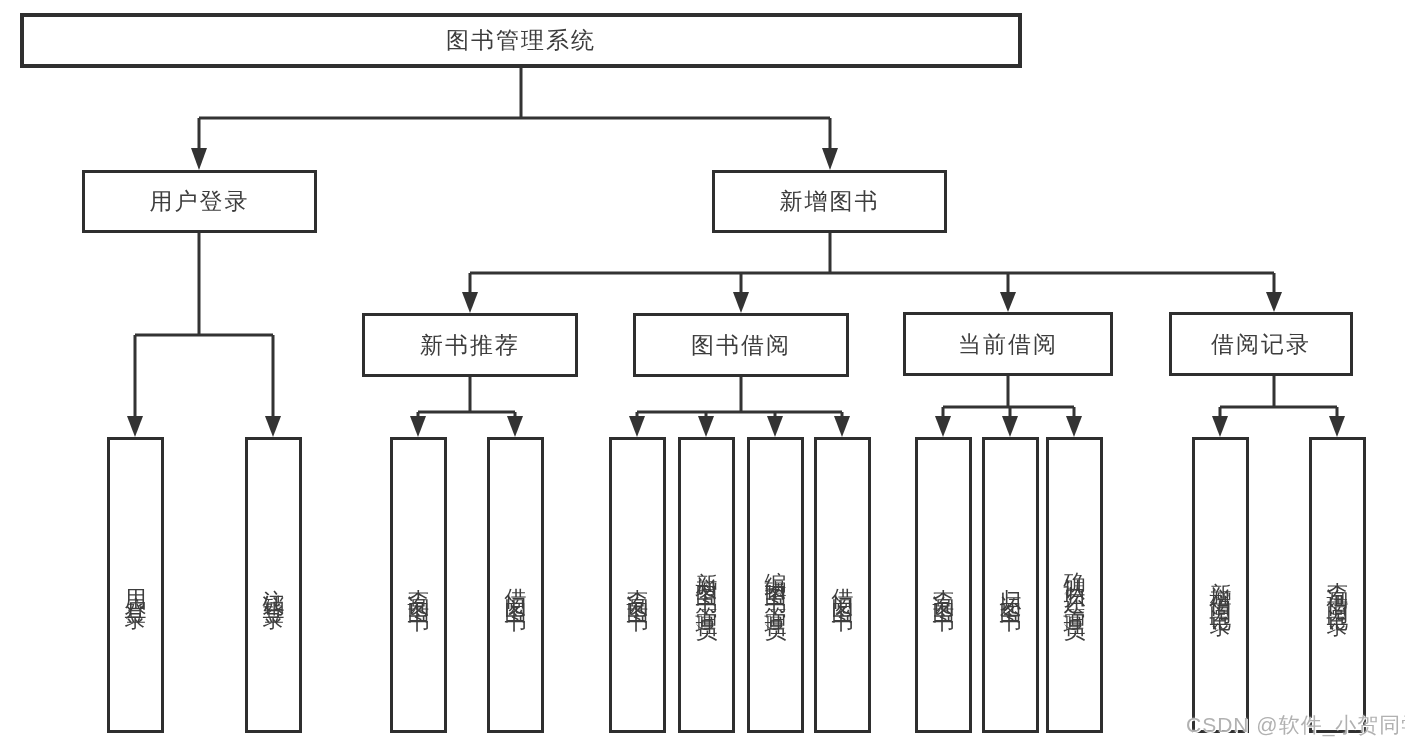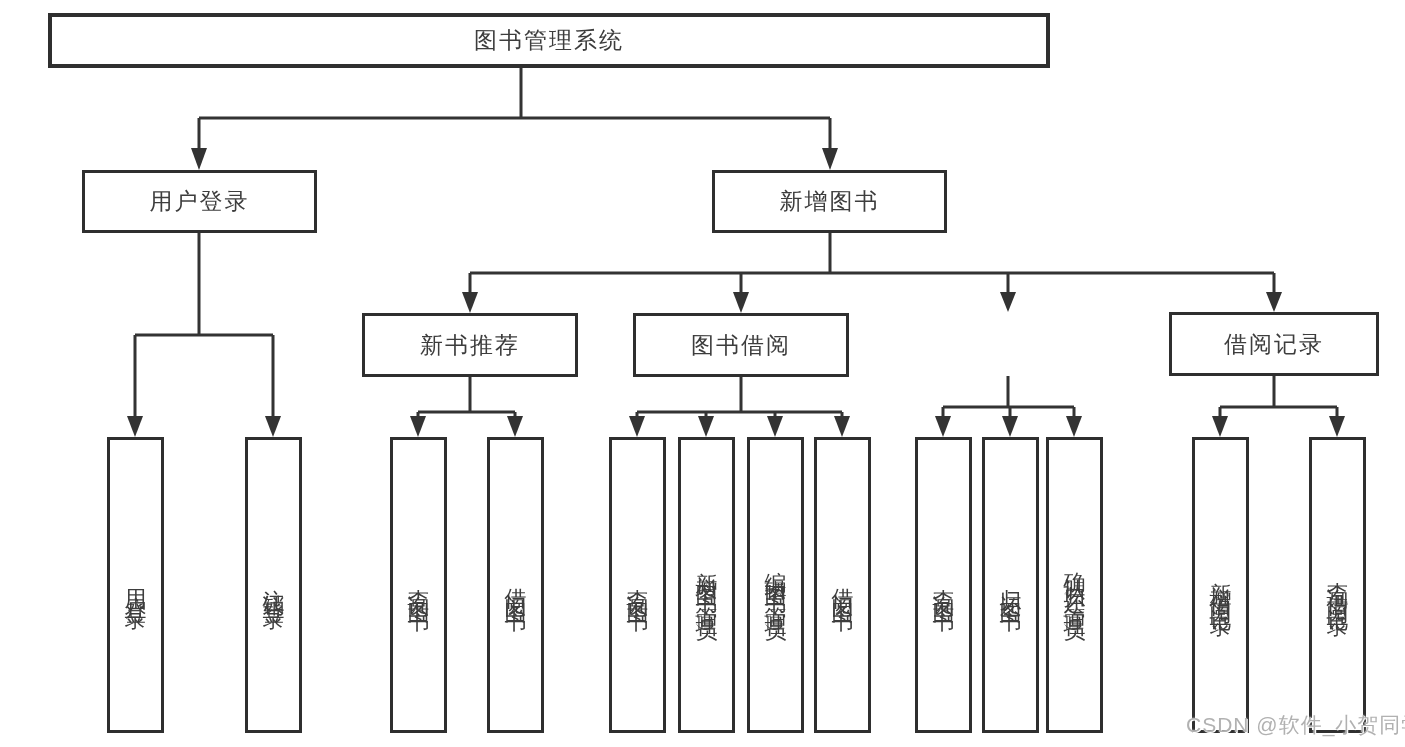--- a/index.html
+++ b/index.html
@@ -20,21 +20,21 @@
   .box {
     position: absolute;
     box-sizing: border-box;
     border: 3px solid #2f2f2f;
     background: #ffffff;
     display: flex;
     align-items: center;
     justify-content: center;
     color: #3d3d3d;
   }
-  .box.root { border-width: 4px; margin-left: 28px; }
+  .box.root { border-width: 4px; }
   .box.h span {
     font-size: 23px;
     letter-spacing: 2px;
     white-space: nowrap;
     color: #3d3d3d;
   }
   .box.v span {
     writing-mode: vertical-rl;
     text-orientation: mixed;
     font-size: 22px;
@@ -115,21 +115,24 @@
   <div class="box h" style="left:712px;top:170px;width:235px;height:63px">
     <span>新增图书</span>
   </div>
 
   <div class="box h" style="left:362px;top:313px;width:216px;height:64px">
     <span>新书推荐</span>
   </div>
   <div class="box h" style="left:633px;top:313px;width:216px;height:64px">
     <span>图书借阅</span>
   </div>
-  <div class="box h" style="left:1169px;top:312px;width:210px;height:64px">
+  <div class="box h" style="left:903px;top:312px;width:210px;height:64px">
+    <span>当前借阅</span>
+  </div>
+  <div class="box h" style="left:1169px;top:312px;width:184px;height:64px">
     <span>借阅记录</span>
   </div>
 
   <div class="box v" style="left:107px;top:437px;width:57px;height:296px">
     <span>用户登录</span>
   </div>
   <div class="box v" style="left:245px;top:437px;width:57px;height:296px">
     <span>注销登录</span>
   </div>
   <div class="box v" style="left:390px;top:437px;width:57px;height:296px">

